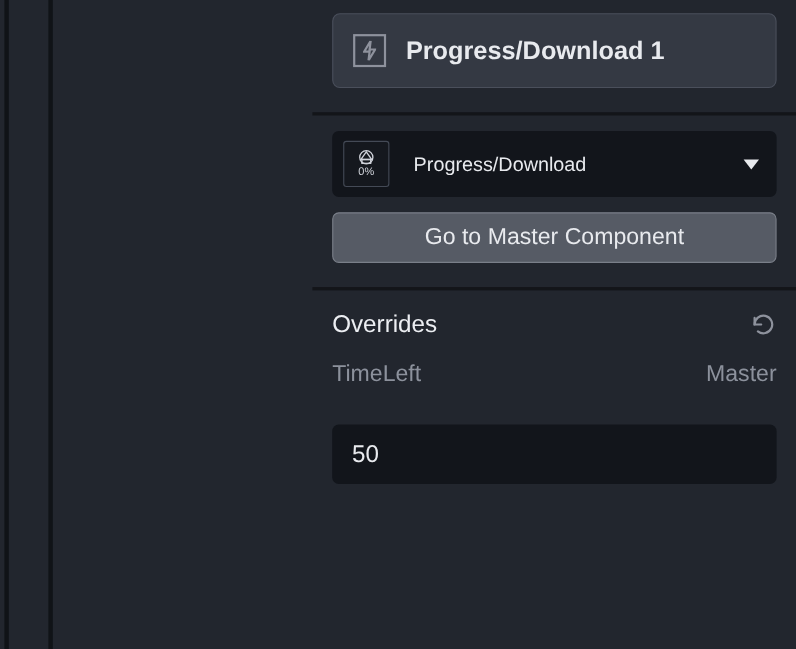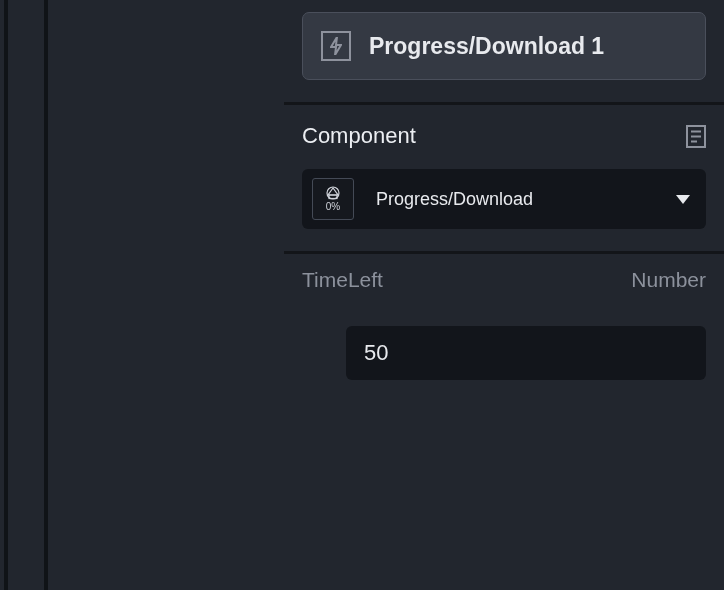--- a/index.html
+++ b/index.html
@@ -91,21 +91,20 @@
 
     .prop-row{display:flex;align-items:center;justify-content:space-between;margin-bottom:34px}
     .prop-name{font-size:21px;color:var(--text-muted)}
     .prop-type{font-size:21px;color:var(--text-muted)}
 
     .num-input{
       background:var(--input-bg);
       border-radius:6px;height:54px;
       display:flex;align-items:center;
       padding:0 16px;
-      margin-left:44px;
     }
     .num-input input{
       background:transparent;border:none;outline:none;
       color:var(--text);font-size:22px;width:100%;
       font-family:inherit;
     }
   </style>
 </head>
 <body>
 
@@ -119,50 +118,51 @@
       <span class="bolt-box">
         <svg viewBox="0 0 12 18">
             <polyline points="7,0 1,10 6,10 5,18 11,8 6,8 7,0"></polyline>
           </svg>
       </span>
       <span class="pill-label">Progress/Download 1</span>
     </div>
   </div>
 
   <div class="section">
-    <div class="sec-head">
-      <span class="sec-title">Component</span>
-      <svg class="notes-icon" viewBox="0 0 20 23">
-        <rect class="b" x="1" y="1" width="18" height="21"></rect>
-        <line class="b" x1="5" y1="6.5" x2="15" y2="6.5"></line>
-        <line class="b" x1="5" y1="11.5" x2="15" y2="11.5"></line>
-        <line class="b" x1="5" y1="16.5" x2="11" y2="16.5"></line>
-      </svg>
-    </div>
 
     <div class="dropdown">
       <div class="dd-thumb">
         <svg width="16" height="14" viewBox="0 0 16 14">
           <polygon points="8,2 3,9 13,9" fill="none" stroke="#cfd2d9" stroke-width="1.2"></polygon>
           <rect x="4" y="9" width="8" height="3.5" fill="none" stroke="#cfd2d9" stroke-width="1.2"></rect>
           <circle cx="8" cy="7" r="6" fill="none" stroke="#cfd2d9" stroke-width="1.2"></circle>
         </svg>
         <span class="pct">0%</span>
       </div>
       <span class="dd-label">Progress/Download</span>
       <span class="dd-caret"></span>
     </div>
 
+    <div class="master-btn">
+      <span>Go to Master Component</span>
+    </div>
   </div>
 
   <div class="section">
+    <div class="sec-head">
+      <span class="sec-title">Overrides</span>
+      <svg class="reset-icon" viewBox="0 0 24 24">
+        <path d="M4 12a8 8 0 1 1 3 6.2"></path>
+        <polyline points="4,6 4,12 10,12" fill="none" stroke="#8e929d" stroke-width="2" stroke-linecap="round"></polyline>
+      </svg>
+    </div>
 
     <div class="prop-row">
       <span class="prop-name">TimeLeft</span>
-      <span class="prop-type">Number</span>
+      <span class="prop-type">Master</span>
     </div>
 
     <div class="num-input">
       <input type="text" value="50" style="">
     </div>
   </div>
 
 </div>
 
 </body></html>

